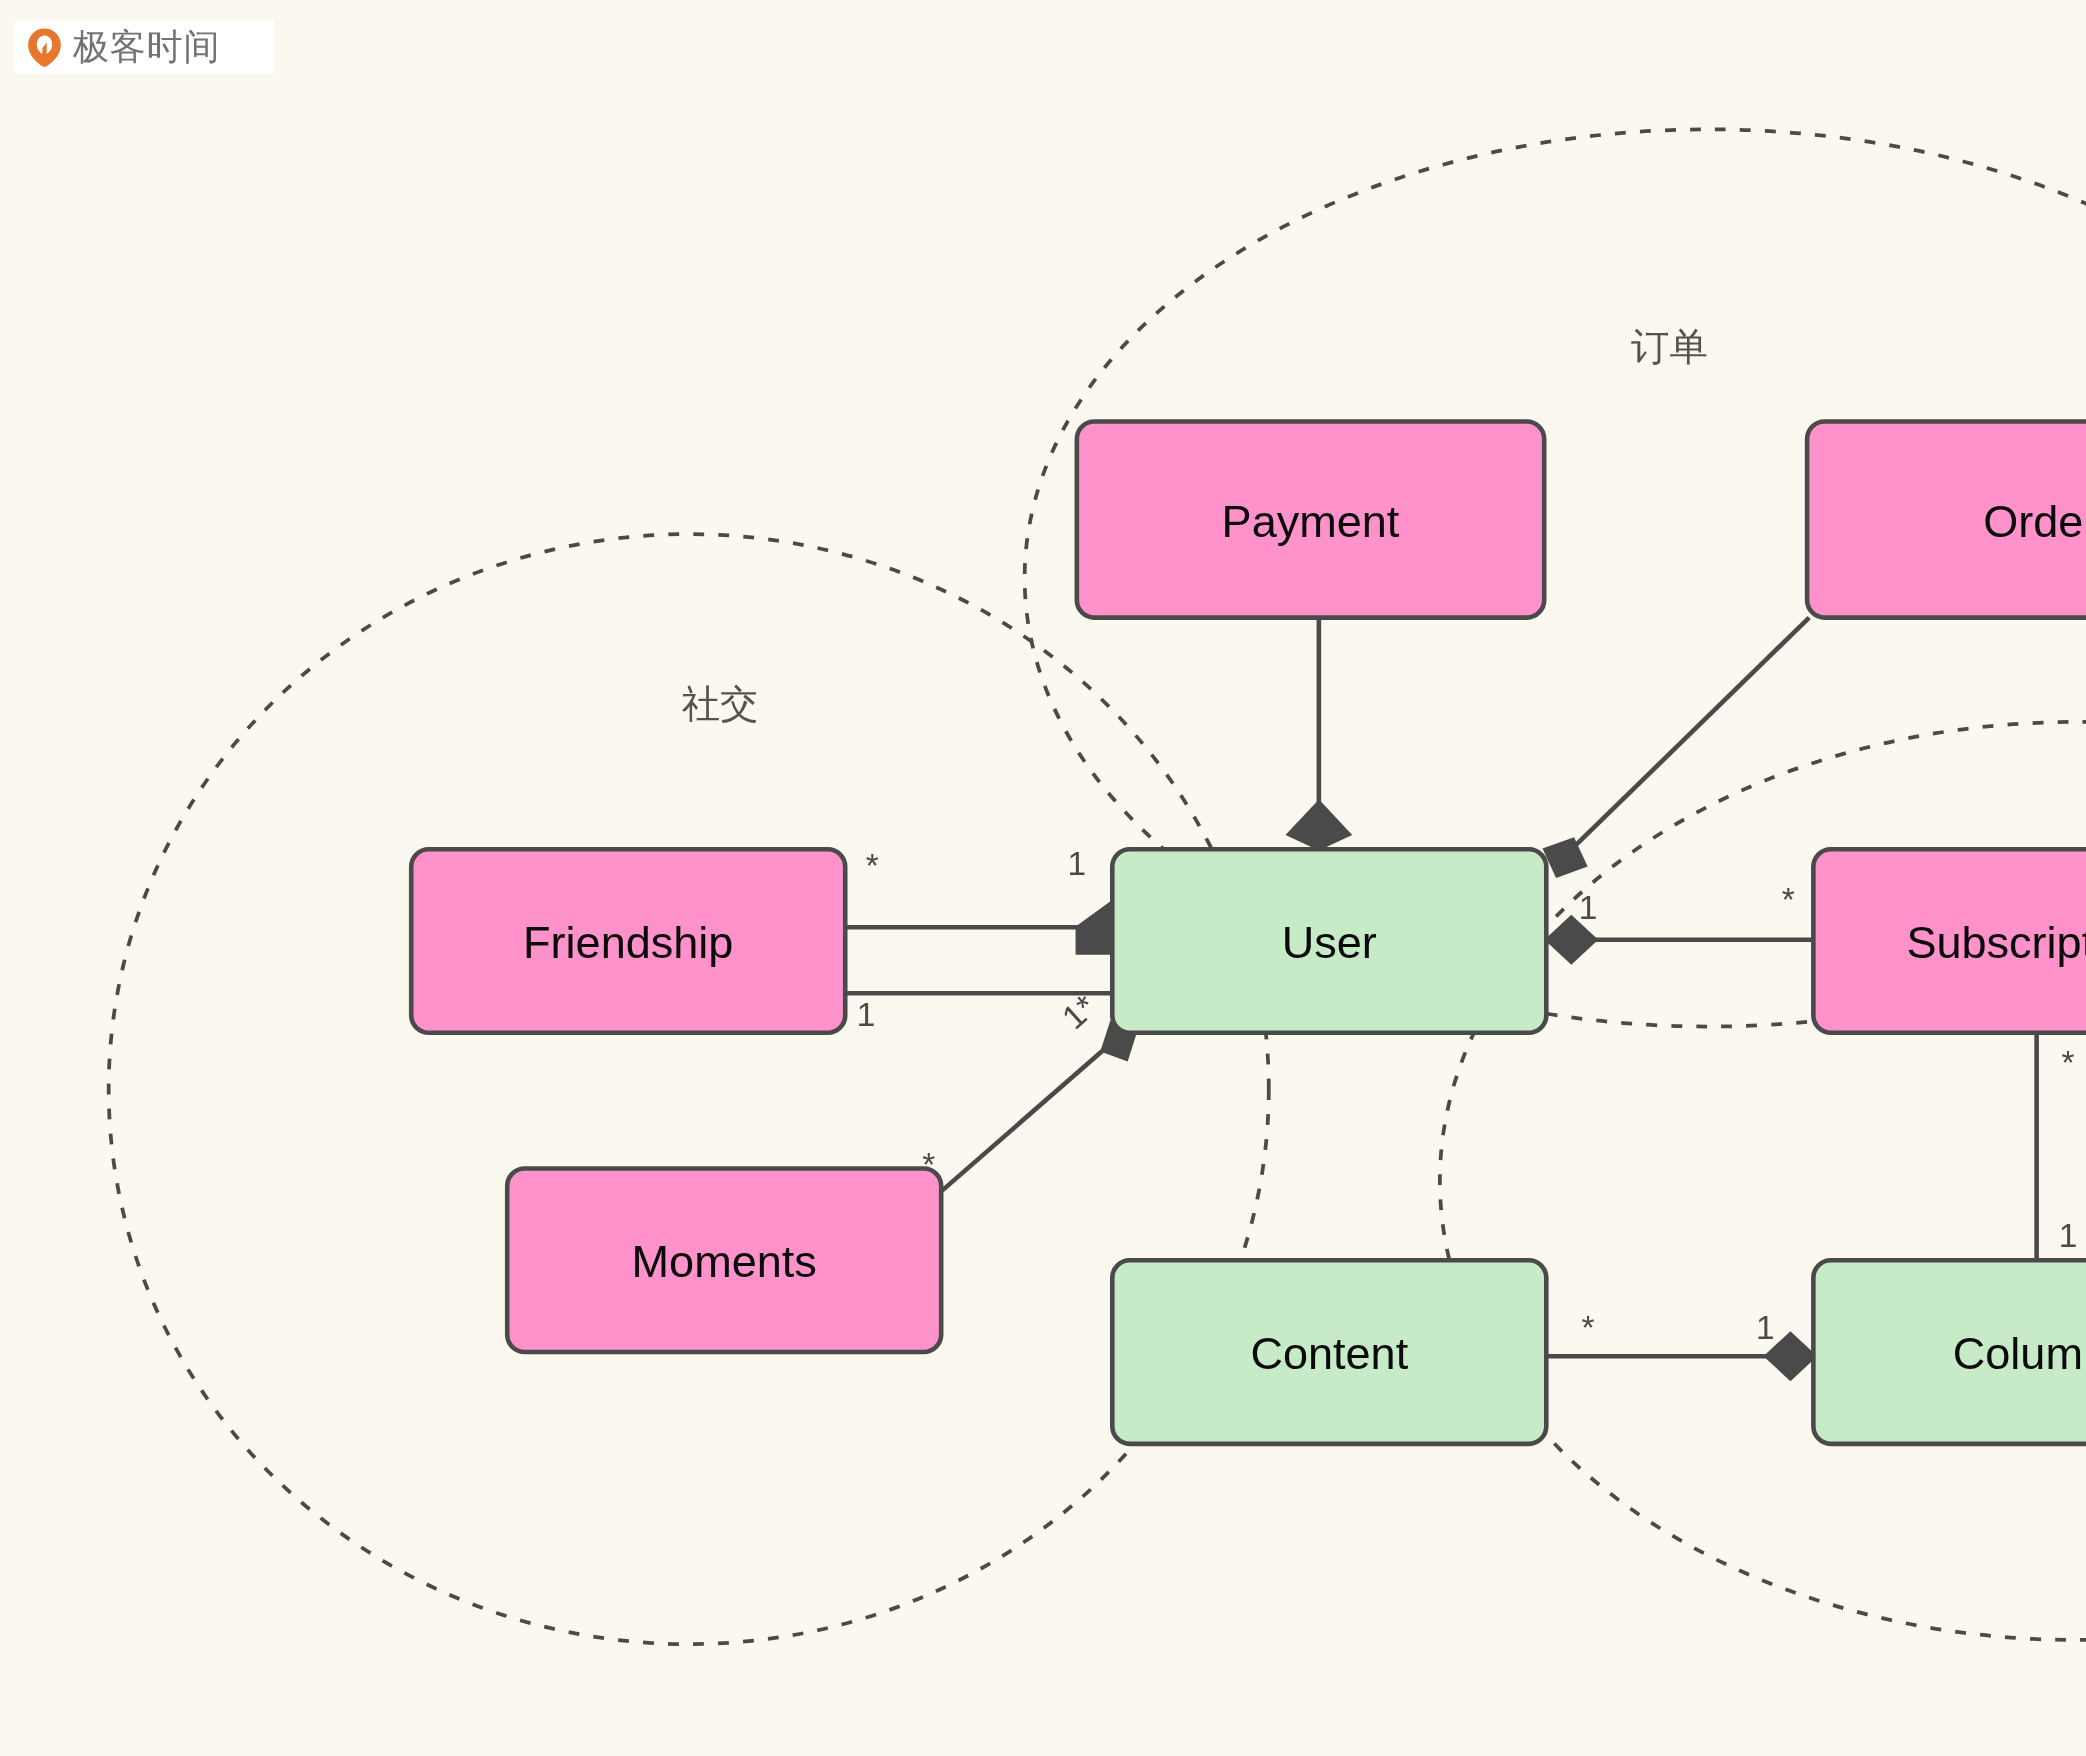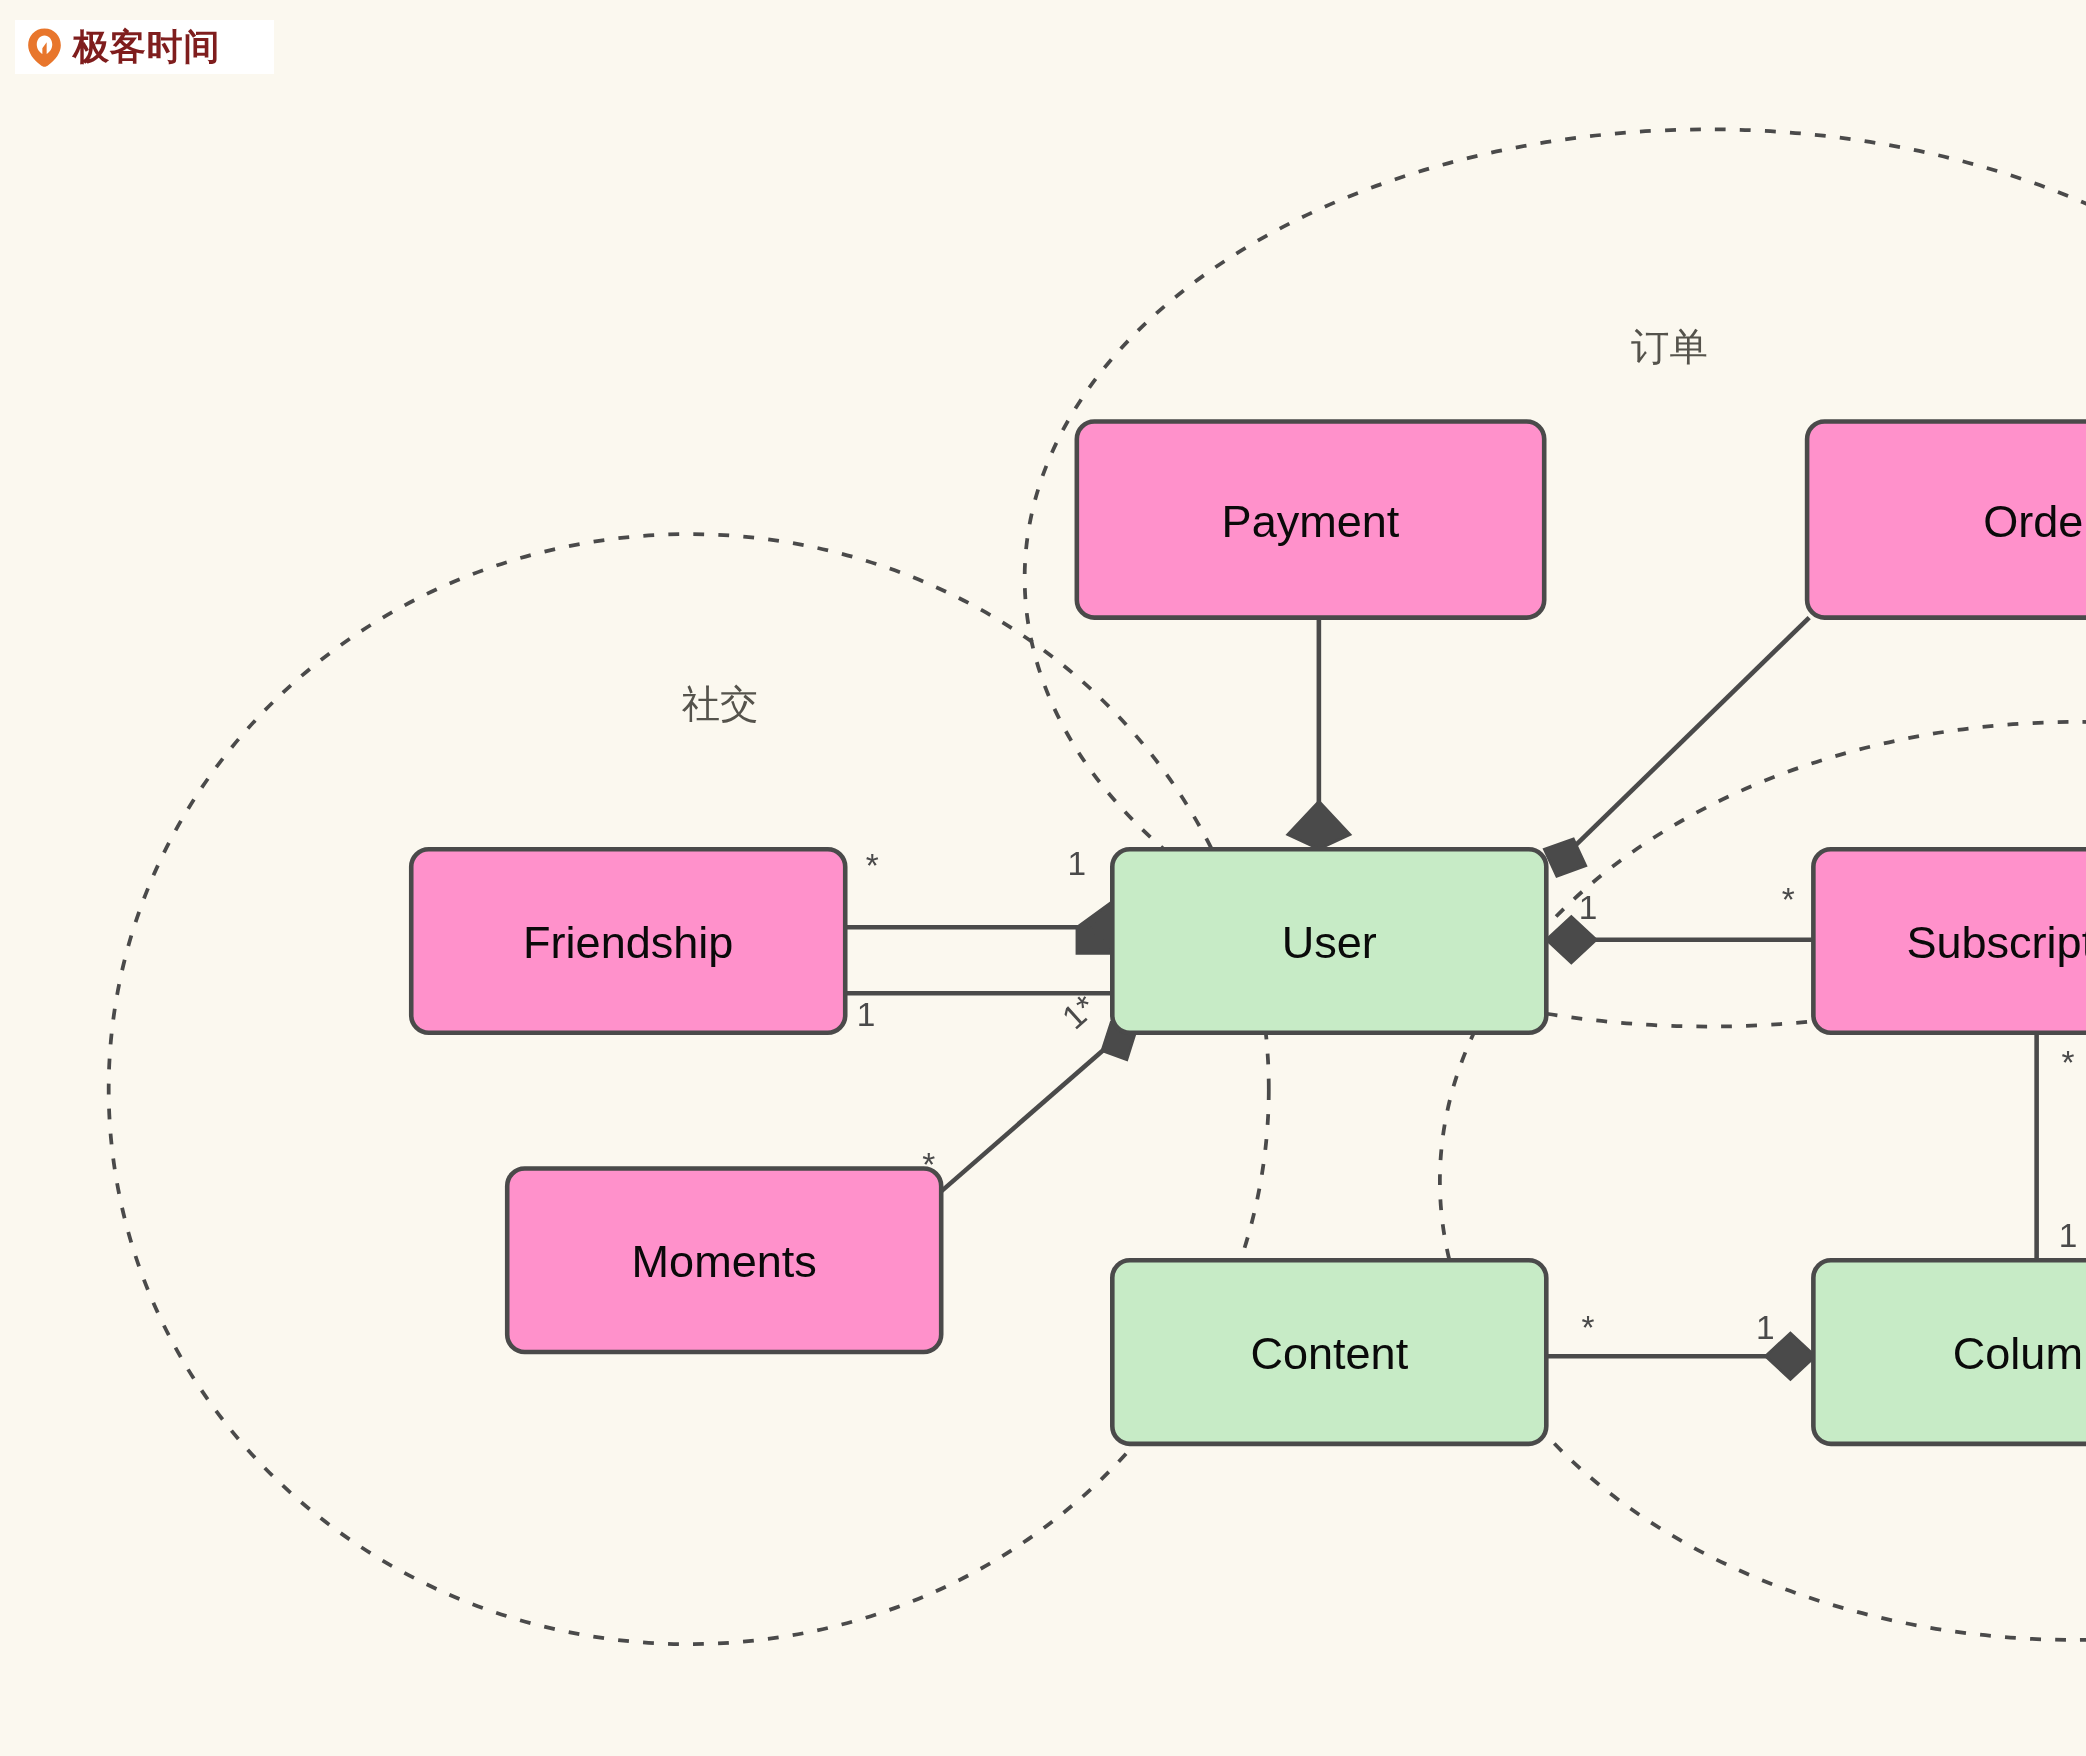--- a/index.html
+++ b/index.html
@@ -29,22 +29,22 @@
     box-sizing: border-box;
   }
   #brand-mark {
     width: 43px;
     height: 43px;
     flex: 0 0 auto;
   }
   #brand-text {
     font-family: "DejaVu Sans", sans-serif;
     font-size: 36px;
-    font-weight: 700;
-    color: #7f1d1d;
+    font-weight: 400;
+    color: #737373;
     letter-spacing: 0.8px;
     margin-left: 6.7px;
     white-space: nowrap;
     line-height: 1;
   }
 
   
   #diagram-canvas {
     position: absolute;
     left: 0;

